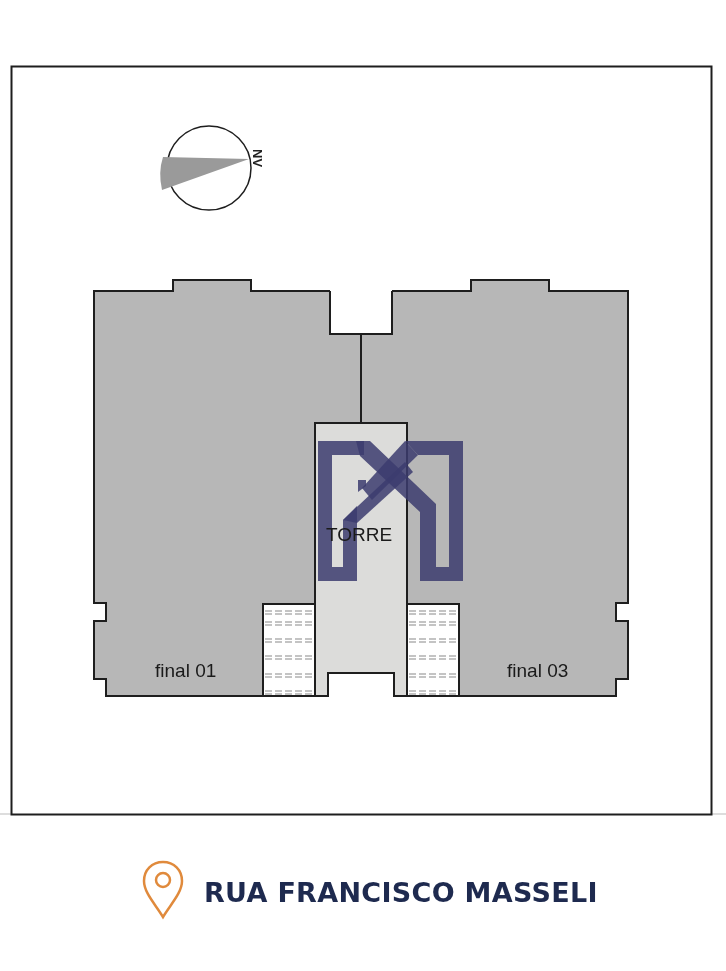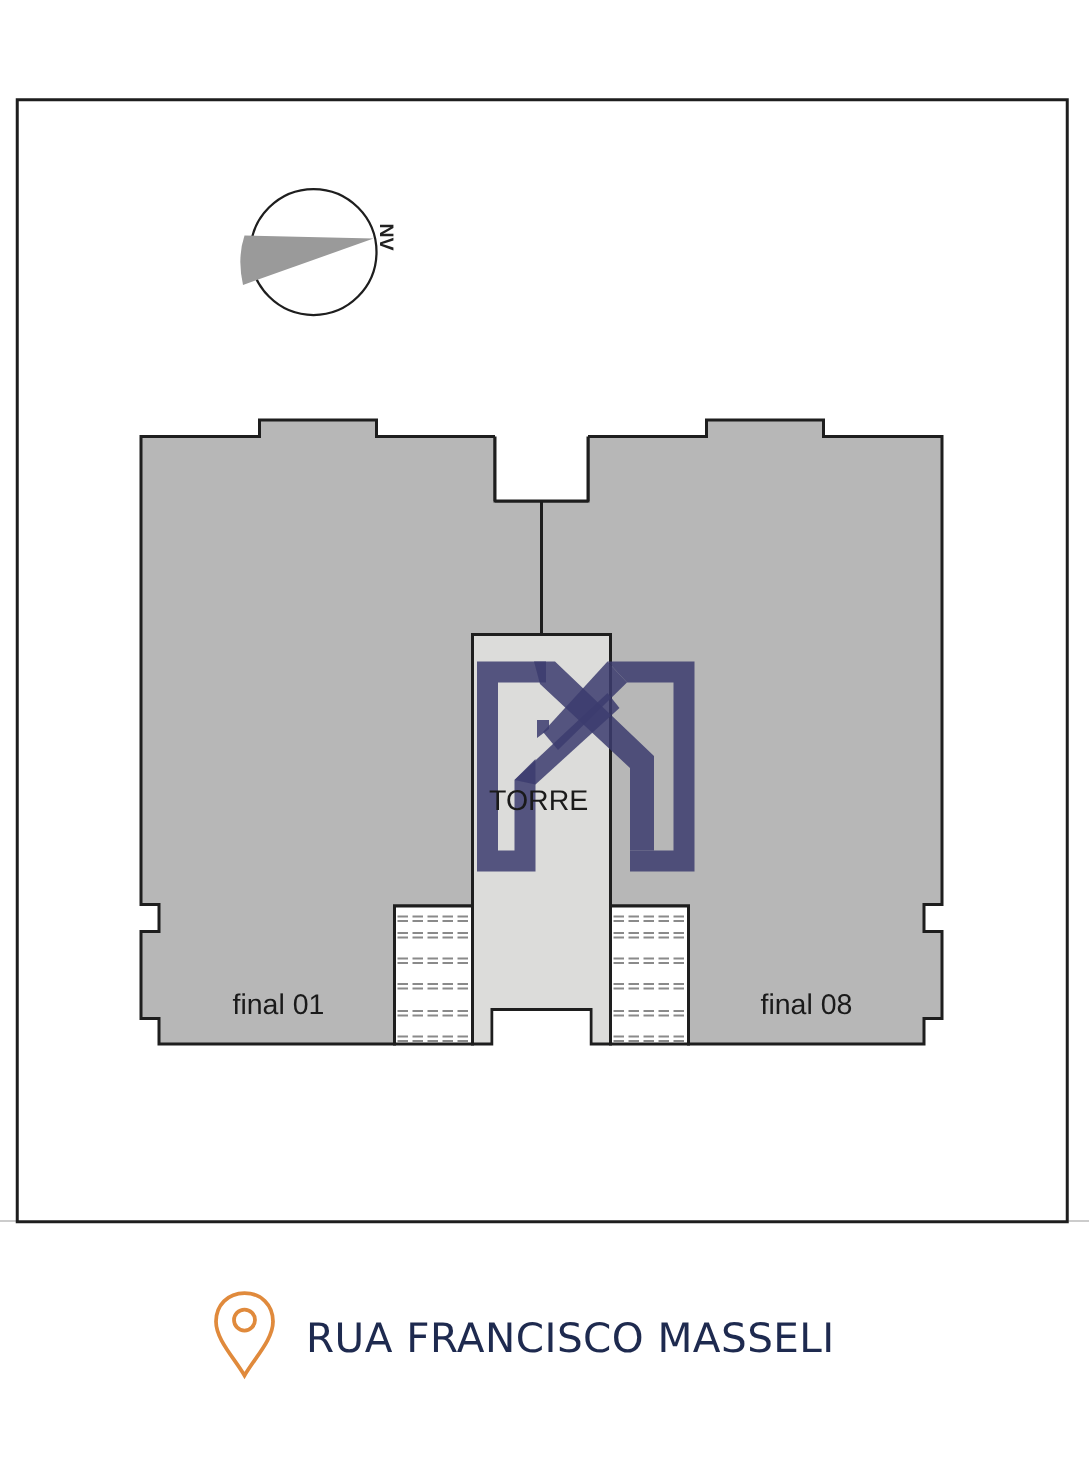--- a/index.html
+++ b/index.html
@@ -20,21 +20,21 @@
     position: absolute; left: 251px; top: 149px; font-size: 13px;
     font-weight: bold; color: #222; transform: rotate(90deg);
     transform-origin: left top; margin-left: 14px;
   }
   #address {
     position: absolute; left: 140px; top: 860px; height: 64px;
     display: flex; align-items: center;
   }
   #address-text {
     font-family: "DejaVu Sans", sans-serif; font-size: 27px;
-    letter-spacing: 0.3px; margin-left: 18px; font-weight: normal;
+    letter-spacing: 0.3px; margin-left: 18px; font-weight: bold;
   }
 </style>
 </head>
 <body>
 
 <svg id="plan-svg" width="726" height="971" viewBox="0 0 726 971">
 
   <line x1="0" y1="814" x2="726" y2="814" stroke="#bbbbbb" stroke-width="1"></line>
 
   <rect x="11.5" y="66.5" width="700" height="748" fill="#ffffff" stroke="#1e1e1e" stroke-width="2"></rect>
@@ -106,21 +106,21 @@
     <path d="M358,492 L358,480 L366,480 L366,486 Z"></path>
 
     <path d="M405,441 L463,441 L463,581 L420,581 L420,567 L449,567 L449,455 L418,455 Z"></path>
 
     <path d="M405,441 L418,455 L372,500 L362,488 Z"></path>
   </g>
 </svg>
 
 <div class="lbl" id="lbl-north">NV</div>
 <div class="lbl" id="lbl-final01">final 01</div>
-<div class="lbl" id="lbl-final02">final 08</div>
+<div class="lbl" id="lbl-final02">final 03</div>
 <div class="lbl" id="lbl-torre">TORRE</div>
 
 <div id="address">
   <span>
     <svg width="46" height="62" viewBox="0 0 46 62">
       <path d="M23,3 C12,3 4,11 4,22 C4,34 16,46 23,58 C30,46 42,34 42,22 C42,11 34,3 23,3 Z" fill="none" stroke="#e08a3c" stroke-width="2.5"></path>
       <circle cx="23" cy="21" r="7" fill="none" stroke="#e08a3c" stroke-width="2.5"></circle>
     </svg>
   </span>
   <span id="address-text" style="color:#1e2a4f">RUA FRANCISCO MASSELI</span>

